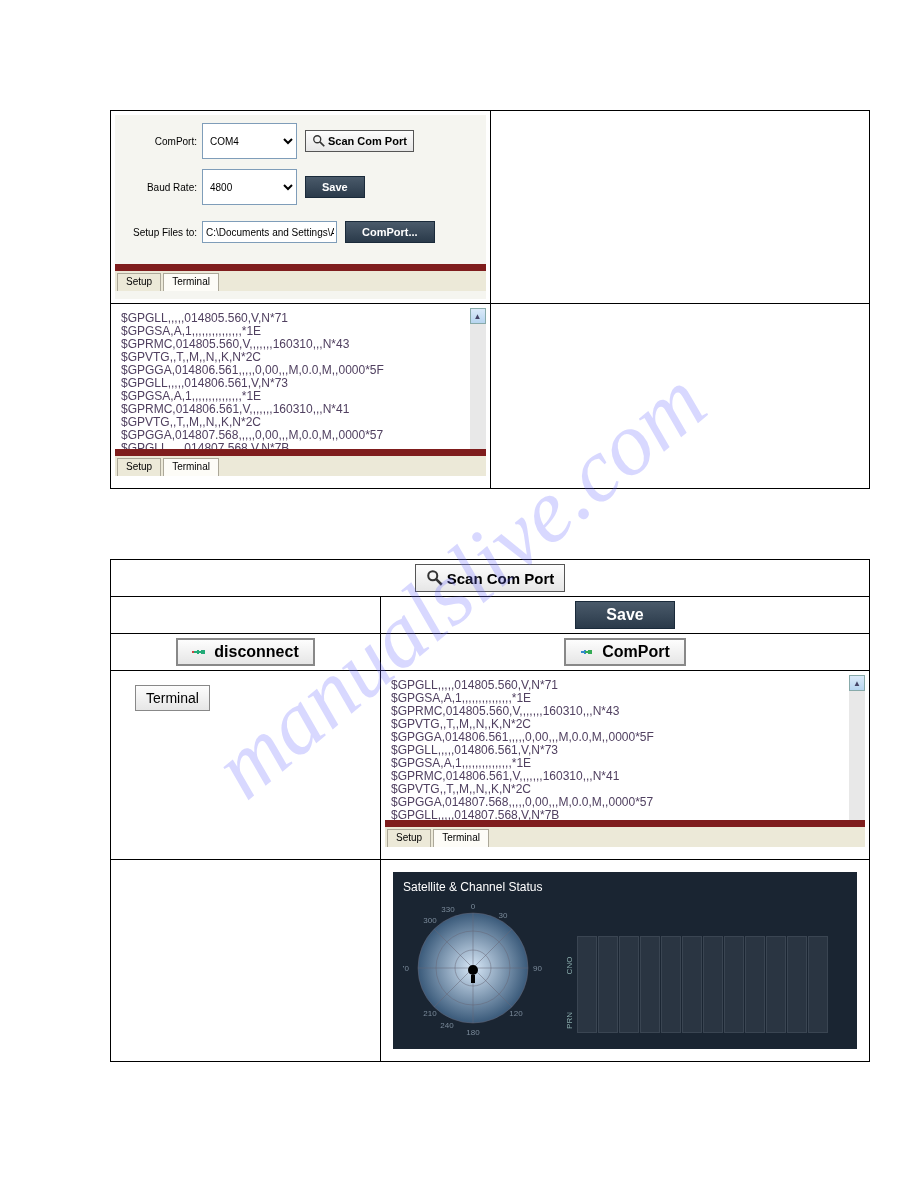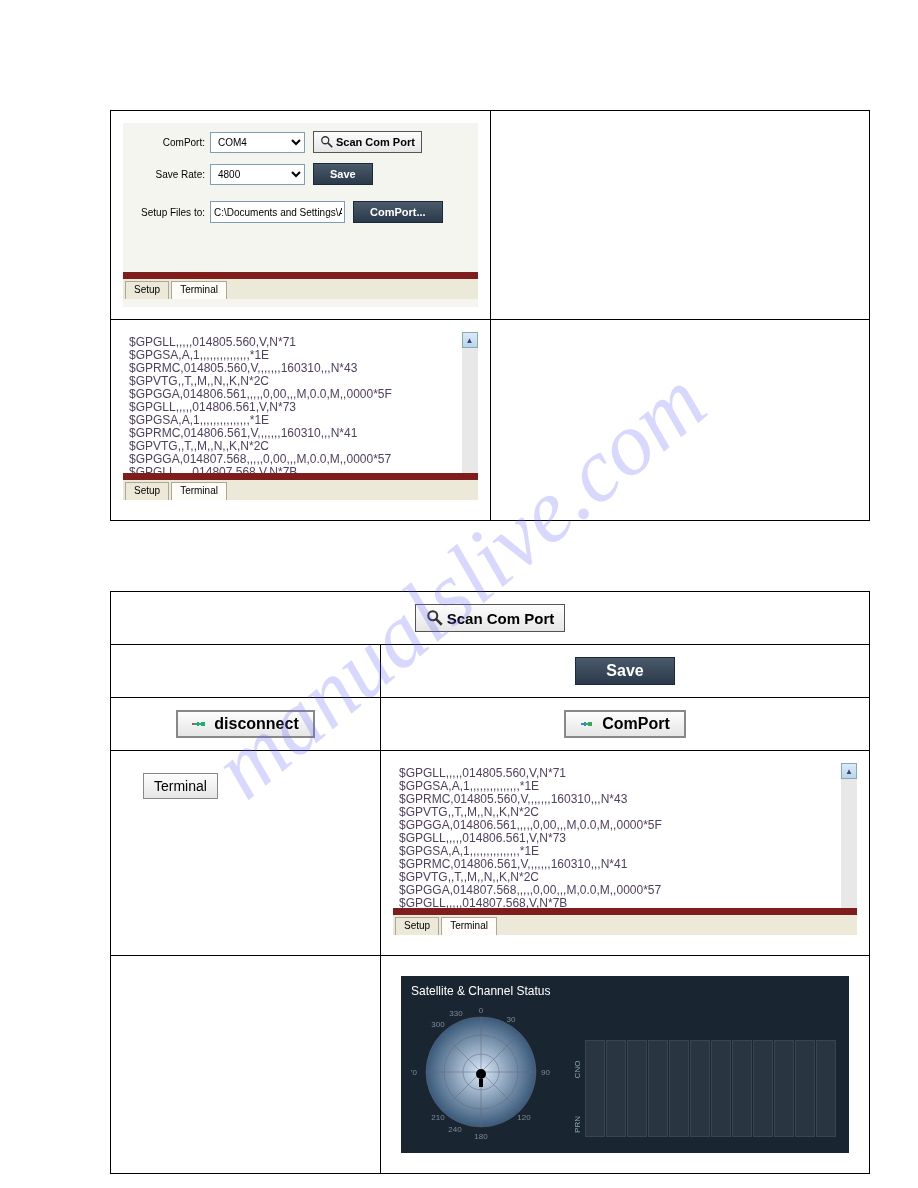--- a/index.html
+++ b/index.html
@@ -28,21 +28,21 @@
   .table1, .table2 {
     border-collapse: collapse;
     margin-left: 110px;
     table-layout: fixed;
   }
   .table1 { margin-top: 110px; width: 760px; }
   .table2 { margin-top: 70px; width: 760px; }
   .table1 td, .table2 td {
     border: 1px solid #000;
     vertical-align: top;
-    padding: 12px;
+    padding: 4px;
   }
   .table1 td { width: 50%; }
 
   
   .setup-panel {
     background: #f5f5f0;
     padding: 8px 10px 6px 10px;
     height: 170px;
     position: relative;
   }
@@ -53,21 +53,21 @@
   }
   .form-label {
     width: 72px;
     text-align: right;
     font-size: 10px;
     margin-right: 5px;
     color: #000;
   }
   .form-select {
     width: 95px;
-    height: 21px;
+    height: 36px;
     border: 1px solid #7f9db9;
     background: #fff;
     font-size: 10px;
     padding-left: 3px;
   }
   .form-input {
     width: 128px;
     height: 18px;
     border: 1px solid #7f9db9;
     background: #fff;
@@ -284,21 +284,21 @@
             <span class="magnify-icon">
               <svg viewBox="0 0 16 16">
                     <circle cx="6" cy="6" r="4" fill="none" stroke="#333" stroke-width="1.5"></circle>
                     <line x1="9" y1="9" x2="14" y2="14" stroke="#333" stroke-width="2"></line>
                   </svg>
             </span>
             <span>Scan Com Port</span>
           </button>
         </div>
         <div class="form-row">
-          <span class="form-label">Save Rate:</span>
+          <span class="form-label">Baud Rate:</span>
           <select class="form-select"><option>4800</option></select>
           <button class="btn-dark">Save</button>
         </div>
         <div class="form-row" style="margin-top:16px;">
           <span class="form-label">Setup Files to:</span>
           <input class="form-input" value="C:\Documents and Settings\Adminis" style="">
           <button class="btn-dark">ComPort...</button>
         </div>
         <div class="tab-bar">
           <div class="tab">Setup</div>

